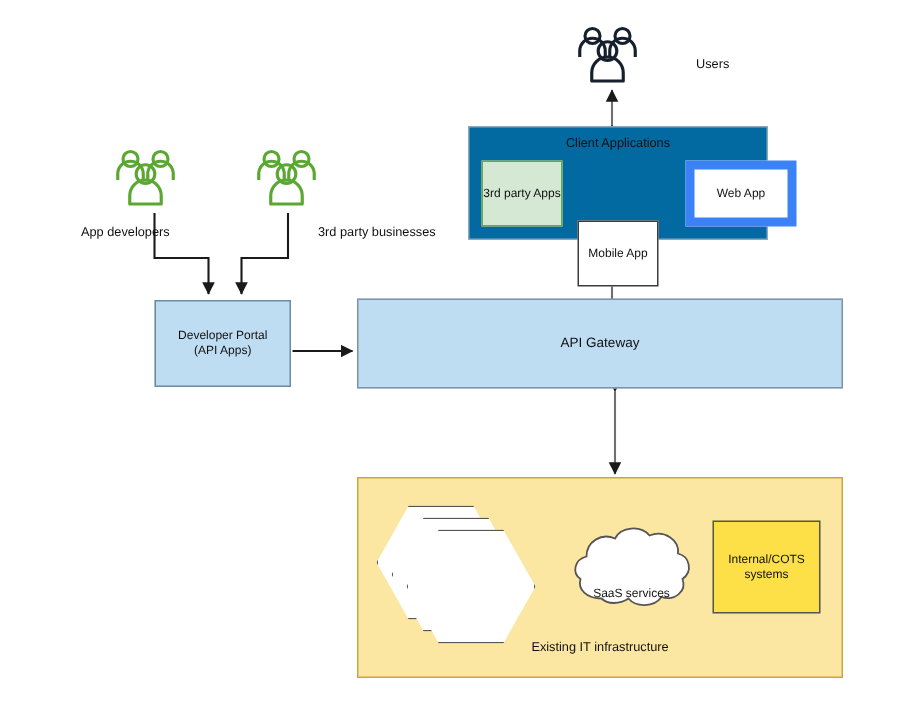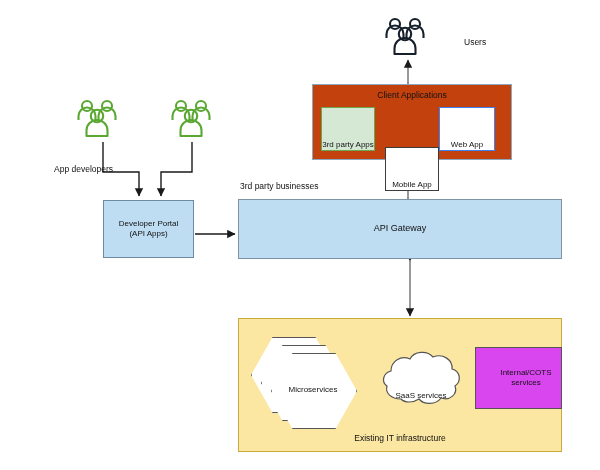--- a/index.html
+++ b/index.html
@@ -30,58 +30,58 @@
     align-items: center;
     justify-content: center;
     text-align: center;
     color: #111111;
     line-height: 1.25;
   }
 
   
   .client-apps {
     left: 312px; top: 84px; width: 200px; height: 76px;
-    background: #c2410c;
+    background: #0369a1;
     border: 1px solid #8aa9c0;
     display: block;
   }
   .client-apps-title {
     position: absolute;
     left: 0; top: 5px; width: 100%;
     text-align: center;
     font-size: 8.5px;
     color: #111111;
   }
   .app-box {
     position: absolute;
     top: 22px;
     height: 44px;
     box-sizing: border-box;
     display: flex;
-    align-items: flex-end;
+    align-items: center;
     justify-content: center;
     text-align: center;
     font-size: 8px;
     line-height: 1.3;
   }
   .app-3rd {
     left: 8px; width: 54px;
     background: #d5e8d4;
     border: 1px solid #6aa84f;
   }
   .app-mobile {
     left: 72px; width: 54px;
     background: #ffffff;
     border: 1px solid #3c3c3c;
     margin-top: 40px;
   }
   .app-web {
-    left: 126px; width: 56px;
-    background: #ffffff;
-    border: 1px solid #3b82f6;
+    left: 144px; width: 74px;
+    background: #ffffff;
+    border: 6px solid #3b82f6;
   }
 
   .dev-portal {
     left: 103px; top: 200px; width: 91px; height: 58px;
     background: #bedcf2;
     border: 1px solid #6d8ba0;
     font-size: 8px;
   }
 
   .api-gateway {
@@ -92,21 +92,21 @@
   }
 
   .infra {
     left: 238px; top: 318px; width: 324px; height: 134px;
     background: #fbe7a2;
     border: 1px solid #c8a93c;
     display: block;
   }
   .infra-title {
     position: absolute;
-    left: 0; bottom: 7px; width: 100%;
+    left: 0; bottom: 14px; width: 100%;
     text-align: center;
     font-size: 8.5px;
   }
 
   .hex-stack {
     position: absolute;
     left: 12px; top: 18px; width: 120px; height: 95px;
   }
   .hex {
     position: absolute;
@@ -134,48 +134,47 @@
   .cloud-label {
     position: absolute;
     left: 140px; top: 48px; width: 84px; height: 58px;
     display: flex; align-items: center; justify-content: center;
     font-size: 8px;
   }
 
   .cots {
     position: absolute;
     left: 236px; top: 28px; width: 70px; height: 60px;
-    background: #d946ef;
+    background: #fde047;
     border: 1px solid #555555;
     display: flex; align-items: center; justify-content: center;
     text-align: center;
     font-size: 8px;
     line-height: 1.3;
-    padding-left: 15px;
   }
 
   
   .people {
     position: absolute;
     width: 46px; height: 44px;
   }
   .people-users { left: 382px; top: 16px; }
   .people-dev   { left: 74px;  top: 98px; }
   .people-biz   { left: 168px; top: 98px; }
 
   .lbl {
     position: absolute;
     font-size: 8.5px;
     color: #111111;
     white-space: nowrap;
     padding-left: 24px;
   }
   .lbl-users { left: 440px; top: 37px; }
-  .lbl-dev   { left: 30px;  top: 149px; margin-top: 15px; }
-  .lbl-biz   { left: 216px; top: 149px; margin-top: 32px; }
+  .lbl-dev   { left: 30px;  top: 149px; }
+  .lbl-biz   { left: 188px; top: 149px; }
 </style>
 </head>
 <body>
 
 <div id="canvas">
 
   <svg id="wires" viewBox="0 0 600 470" xmlns="http://www.w3.org/2000/svg">
     <defs>
       <marker id="ah" markerWidth="7" markerHeight="7" refX="5.6" refY="3" orient="auto">
         <path d="M0,0 L6,3 L0,6 z" fill="#1a1a1a"></path>
@@ -264,35 +263,34 @@
   <div class="node api-gateway">
     <span>API Gateway</span>
   </div>
 
   <div class="node infra">
 
     <div class="hex-stack">
       <div class="hex hex1"></div>
       <div class="hex hex2"></div>
       <div class="hex hex3"></div>
-      <div class="hex-label">Microservices</div>
     </div>
 
     <div class="cloud">
       <svg viewBox="0 0 84 58" width="84" height="58" xmlns="http://www.w3.org/2000/svg">
         <path d="M22,50 C12,50 6,44 8,37 C2,33 4,24 12,22 C12,12 22,6 31,10
                  C35,2 48,1 54,8 C64,4 74,11 73,20 C81,22 83,32 76,37
                  C79,45 71,52 62,49 C57,56 45,56 40,50 C34,54 26,54 22,50 Z" fill="#ffffff" stroke="#555555" stroke-width="1.2"></path>
       </svg>
     </div>
     <div class="cloud-label">SaaS services</div>
 
     <div class="cots">
       <div>
         <div>Internal/COTS</div>
-        <div>services</div>
+        <div>systems</div>
       </div>
     </div>
 
     <div class="infra-title">Existing IT infrastructure</div>
   </div>
 
 </div>
 
 </body></html>

